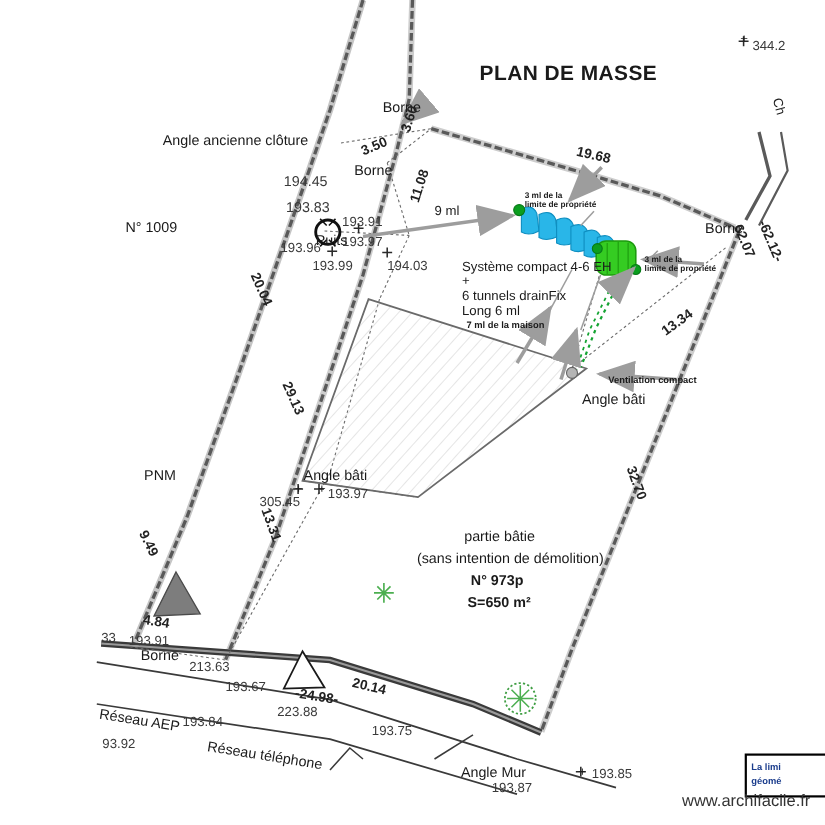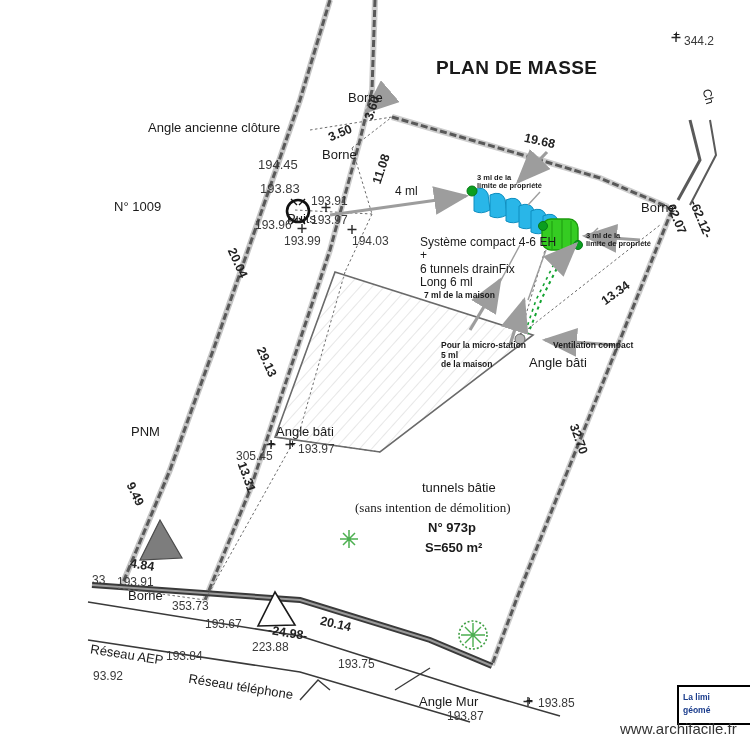--- a/index.html
+++ b/index.html
@@ -171,40 +171,40 @@
 
 <div class="lbl med" style="left:131px;top:425px;">PNM</div>
 <div class="lbl med" style="left:276px;top:425px;">Angle bâti</div>
 <div class="lbl sml grey" style="left:236px;top:450px;">305.45</div>
 <div class="lbl sml grey" style="left:298px;top:443px;">193.97</div>
 <div class="lbl sml" style="left:268px;top:438px;">+</div>
 <div class="lbl sml" style="left:289px;top:438px;">+</div>
 
 <div class="lbl sml grey" style="left:92px;top:574px;">33</div>
 <div class="lbl sml grey" style="left:117px;top:576px;">193.91</div>
-<div class="lbl sml grey" style="left:172px;top:600px;">353.73</div>
+<div class="lbl sml grey" style="left:172px;top:600px;">213.63</div>
 <div class="lbl sml grey" style="left:205px;top:618px;">193.67</div>
 <div class="lbl sml grey" style="left:166px;top:650px;">193.84</div>
 <div class="lbl sml grey" style="left:252px;top:641px;">223.88</div>
 <div class="lbl sml grey" style="left:338px;top:658px;">193.75</div>
 <div class="lbl sml grey" style="left:93px;top:670px;">93.92</div>
 
 <div class="lbl med" style="left:419px;top:695px;text-align:center;">Angle Mur</div>
 <div class="lbl sml grey" style="left:447px;top:710px;">193.87</div>
 <div class="lbl sml grey" style="left:538px;top:697px;">193.85</div>
 <div class="lbl sml" style="left:526px;top:695px;">+</div>
 
 <div class="lbl sml grey" style="left:684px;top:35px;">344.2</div>
 <div class="lbl sml" style="left:673px;top:29px;">+</div>
 
 <div class="lbl med" style="left:90px;top:648px;transform:rotate(9deg);">Réseau AEP</div>
 <div class="lbl med" style="left:188px;top:680px;transform:rotate(9deg);">Réseau téléphone</div>
 
-<div class="lbl med" style="left:422px;top:481px;">tunnels bâtie</div>
-<div class="lbl med" style="left:355px;top:501px;font-family:Liberation Serif, serif;">(sans intention de démolition)</div>
+<div class="lbl med" style="left:422px;top:481px;">partie bâtie</div>
+<div class="lbl med" style="left:379px;top:501px;">(sans intention de démolition)</div>
 <div class="lbl med" style="left:428px;top:521px;font-weight:bold;">N° 973p</div>
 <div class="lbl med" style="left:425px;top:541px;font-weight:bold;">S=650 m²</div>
 
 <div class="lbl med" style="left:529px;top:356px;">Angle bâti</div>
 
 <div class="lbl sml" style="left:700px;top:90px;transform:rotate(75deg);">Ch</div>
 
 <div class="lbl dim" style="left:328px;top:126px;transform:rotate(-23deg);">3.50</div>
 <div class="lbl dim" style="left:360px;top:101px;transform:rotate(-72deg);">3.60</div>
 <div class="lbl dim" style="left:366px;top:162px;transform:rotate(-72deg);">11.08</div>
@@ -214,33 +214,30 @@
 <div class="lbl dim" style="left:222px;top:256px;transform:rotate(66deg);">20.04</div>
 <div class="lbl dim" style="left:251px;top:355px;transform:rotate(66deg);">29.13</div>
 <div class="lbl dim" style="left:231px;top:470px;transform:rotate(70deg);">13.31</div>
 <div class="lbl dim" style="left:123px;top:487px;transform:rotate(64deg);">9.49</div>
 <div class="lbl dim" style="left:130px;top:558px;transform:rotate(9deg);">4.84</div>
 <div class="lbl dim" style="left:268px;top:626px;transform:rotate(9deg);">-24.98-</div>
 <div class="lbl dim" style="left:320px;top:617px;transform:rotate(13deg);">20.14</div>
 <div class="lbl dim" style="left:563px;top:432px;transform:rotate(70deg);">32.70</div>
 <div class="lbl dim" style="left:600px;top:286px;transform:rotate(-36deg);">13.34</div>
 
-<div class="lbl sml" style="left:395px;top:185px;">4 ml</div>
+<div class="lbl sml" style="left:395px;top:185px;">9 ml</div>
 <div class="lbl tiny2" style="left:477px;top:174px;">3 ml de la
 limite de propriété</div>
 <div class="lbl tiny2" style="left:586px;top:232px;">3 ml de la
 limite de propriété</div>
 <div class="lbl sml" style="left:420px;top:236px;">Système compact 4-6 EH
 +
 6 tunnels drainFix
 Long 6 ml</div>
 <div class="lbl tiny" style="left:424px;top:291px;">7 ml de la maison</div>
-<div class="lbl tiny" style="left:441px;top:341px;">Pour la micro-station
-5 ml
-de la maison</div>
 <div class="lbl tiny" style="left:553px;top:341px;">Ventilation compact</div>
 
 <div class="legendbox" style="left:677px;top:685px;width:73px;height:36px;">
   <span style="margin-top:5px;">La limi</span>
   <span style="margin-top:3px;">géomé</span>
 </div>
 
 <div class="lbl wm" style="left:620px;top:721px;">www.archifacile.fr</div>
 
 </div>

